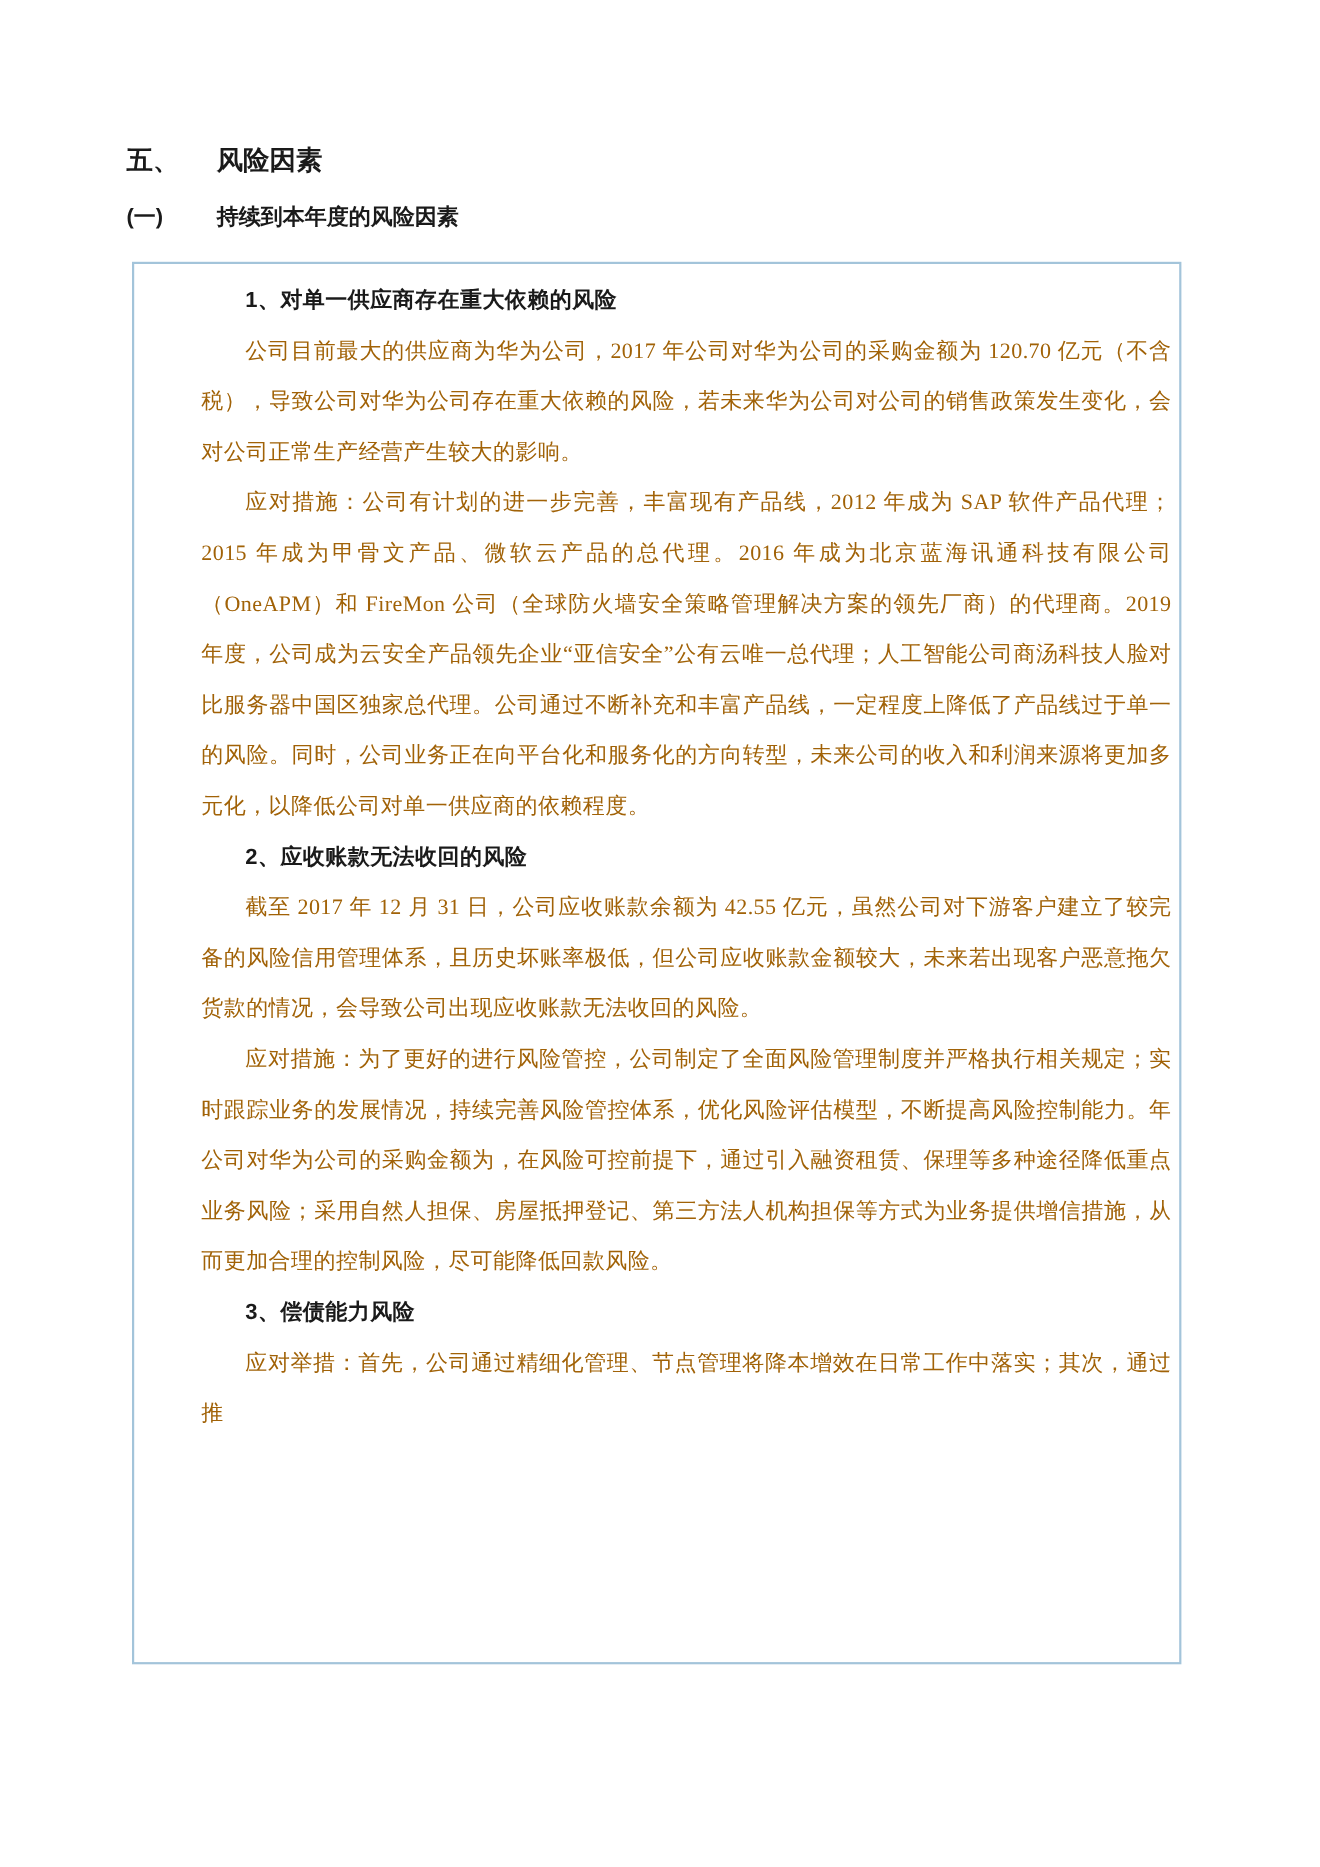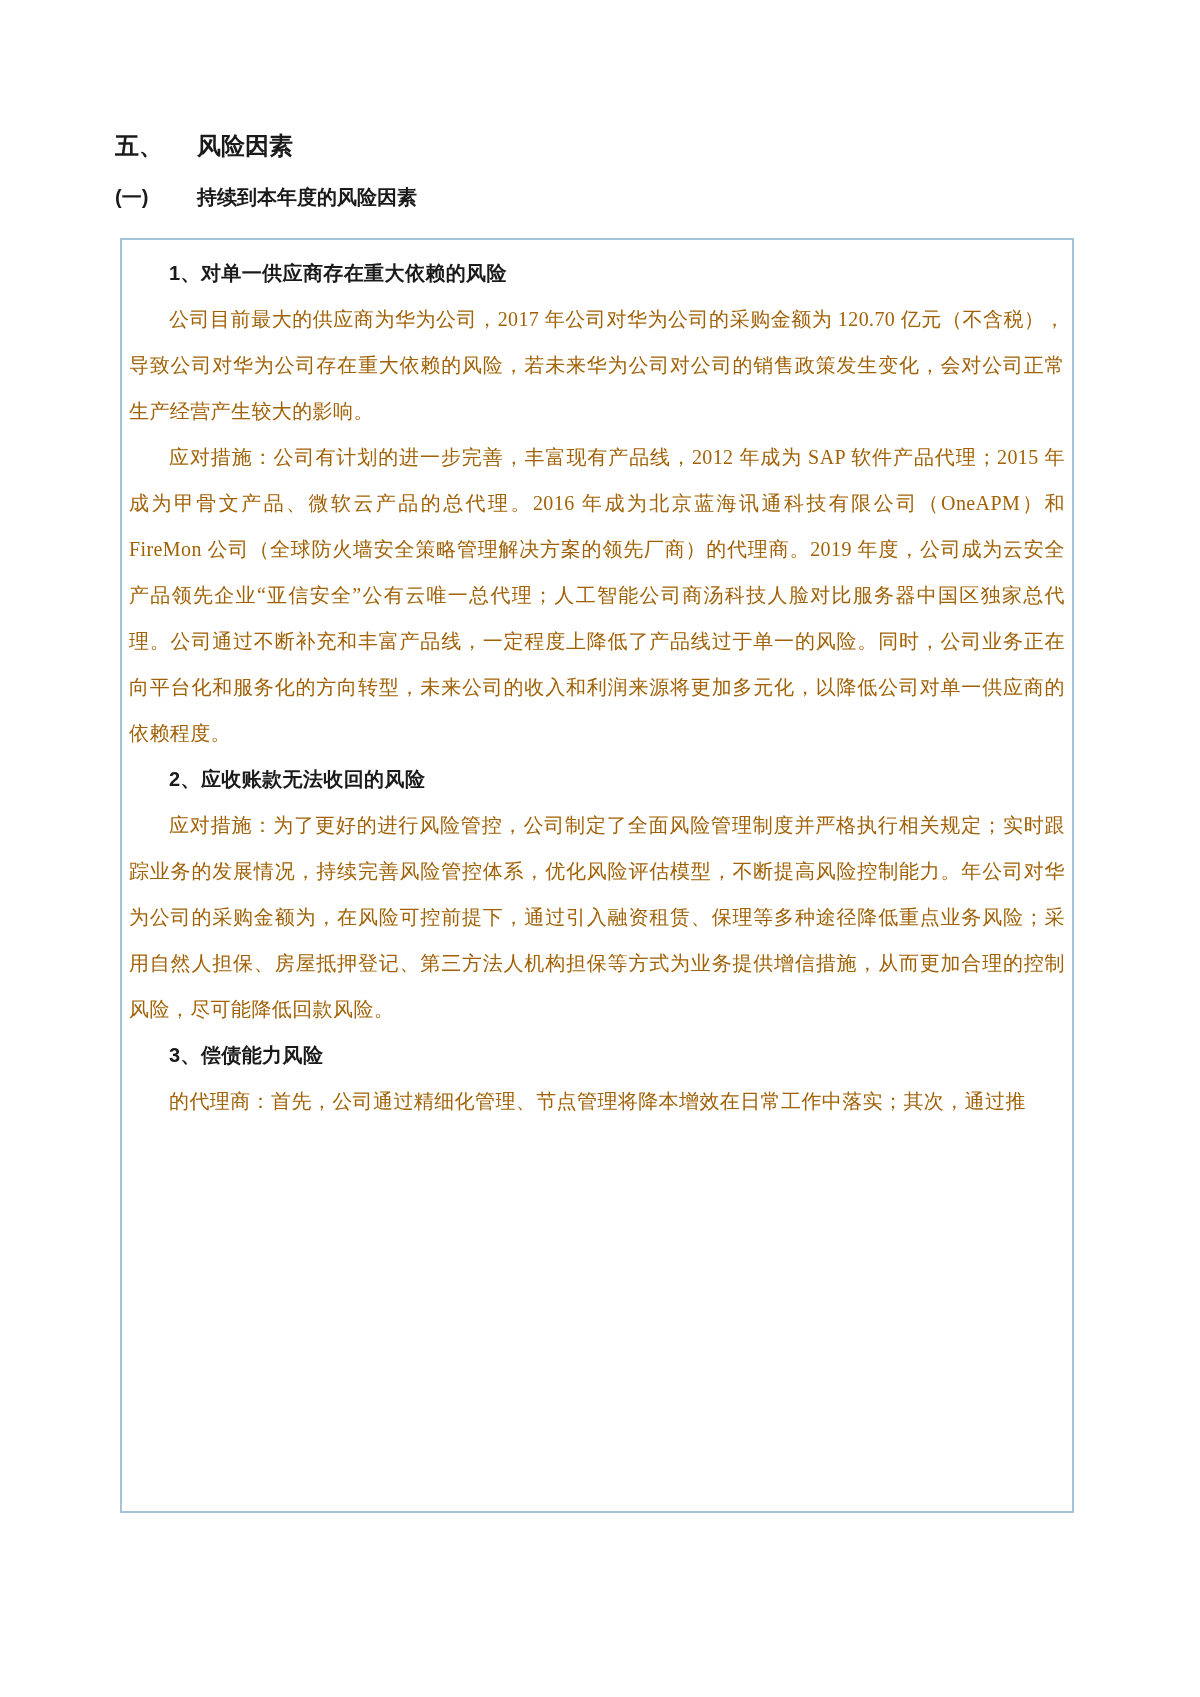--- a/index.html
+++ b/index.html
@@ -30,21 +30,21 @@
   .h2 .num { width:82px; }
 
   .risk-box {
     position:absolute; left:120px; top:238px;
     width:954px; height:1275px;
     box-sizing:border-box;
     border:2px solid #a3c4da;
     background:#ffffff;
     overflow:hidden;
   }
-  .risk-box-inner { padding:10px 7px 0 7px; }
+  .risk-box-inner { padding:10px 7px 0 21px;margin-left:40px; }
 
   .para, .sec-heading {
     margin:0;
     font-size:20px;
     line-height:46px;
     letter-spacing:0.4px;
     text-align:justify;
     text-indent:2em;
     color:#a16207;
   }
@@ -71,21 +71,22 @@
   </div>
 
   <div class="risk-box">
     <div class="risk-box-inner">
 
       <p class="sec-heading">1、对单一供应商存在重大依赖的风险</p>
       <p class="para">公司目前最大的供应商为华为公司，2017 年公司对华为公司的采购金额为 120.70 亿元（不含税），导致公司对华为公司存在重大依赖的风险，若未来华为公司对公司的销售政策发生变化，会对公司正常生产经营产生较大的影响。</p>
       <p class="para">应对措施：公司有计划的进一步完善，丰富现有产品线，2012 年成为 SAP 软件产品代理；2015 年成为甲骨文产品、微软云产品的总代理。2016 年成为北京蓝海讯通科技有限公司（OneAPM）和 FireMon 公司（全球防火墙安全策略管理解决方案的领先厂商）的代理商。2019 年度，公司成为云安全产品领先企业“亚信安全”公有云唯一总代理；人工智能公司商汤科技人脸对比服务器中国区独家总代理。公司通过不断补充和丰富产品线，一定程度上降低了产品线过于单一的风险。同时，公司业务正在向平台化和服务化的方向转型，未来公司的收入和利润来源将更加多元化，以降低公司对单一供应商的依赖程度。</p>
 
       <p class="sec-heading">2、应收账款无法收回的风险</p>
+      <p class="para">截至 2017 年 12 月 31 日，公司应收账款余额为 42.55 亿元，虽然公司对下游客户建立了较完备的风险信用管理体系，且历史坏账率极低，但公司应收账款金额较大，未来若出现客户恶意拖欠货款的情况，会导致公司出现应收账款无法收回的风险。</p>
       <p class="para">应对措施：为了更好的进行风险管控，公司制定了全面风险管理制度并严格执行相关规定；实时跟踪业务的发展情况，持续完善风险管控体系，优化风险评估模型，不断提高风险控制能力。年公司对华为公司的采购金额为，在风险可控前提下，通过引入融资租赁、保理等多种途径降低重点业务风险；采用自然人担保、房屋抵押登记、第三方法人机构担保等方式为业务提供增信措施，从而更加合理的控制风险，尽可能降低回款风险。</p>
 
       <p class="sec-heading">3、偿债能力风险</p>
-      <p class="para">的代理商：首先，公司通过精细化管理、节点管理将降本增效在日常工作中落实；其次，通过推</p>
+      <p class="para">应对举措：首先，公司通过精细化管理、节点管理将降本增效在日常工作中落实；其次，通过推</p>
 
     </div>
   </div>
 
 </div>
 
 </body></html>

